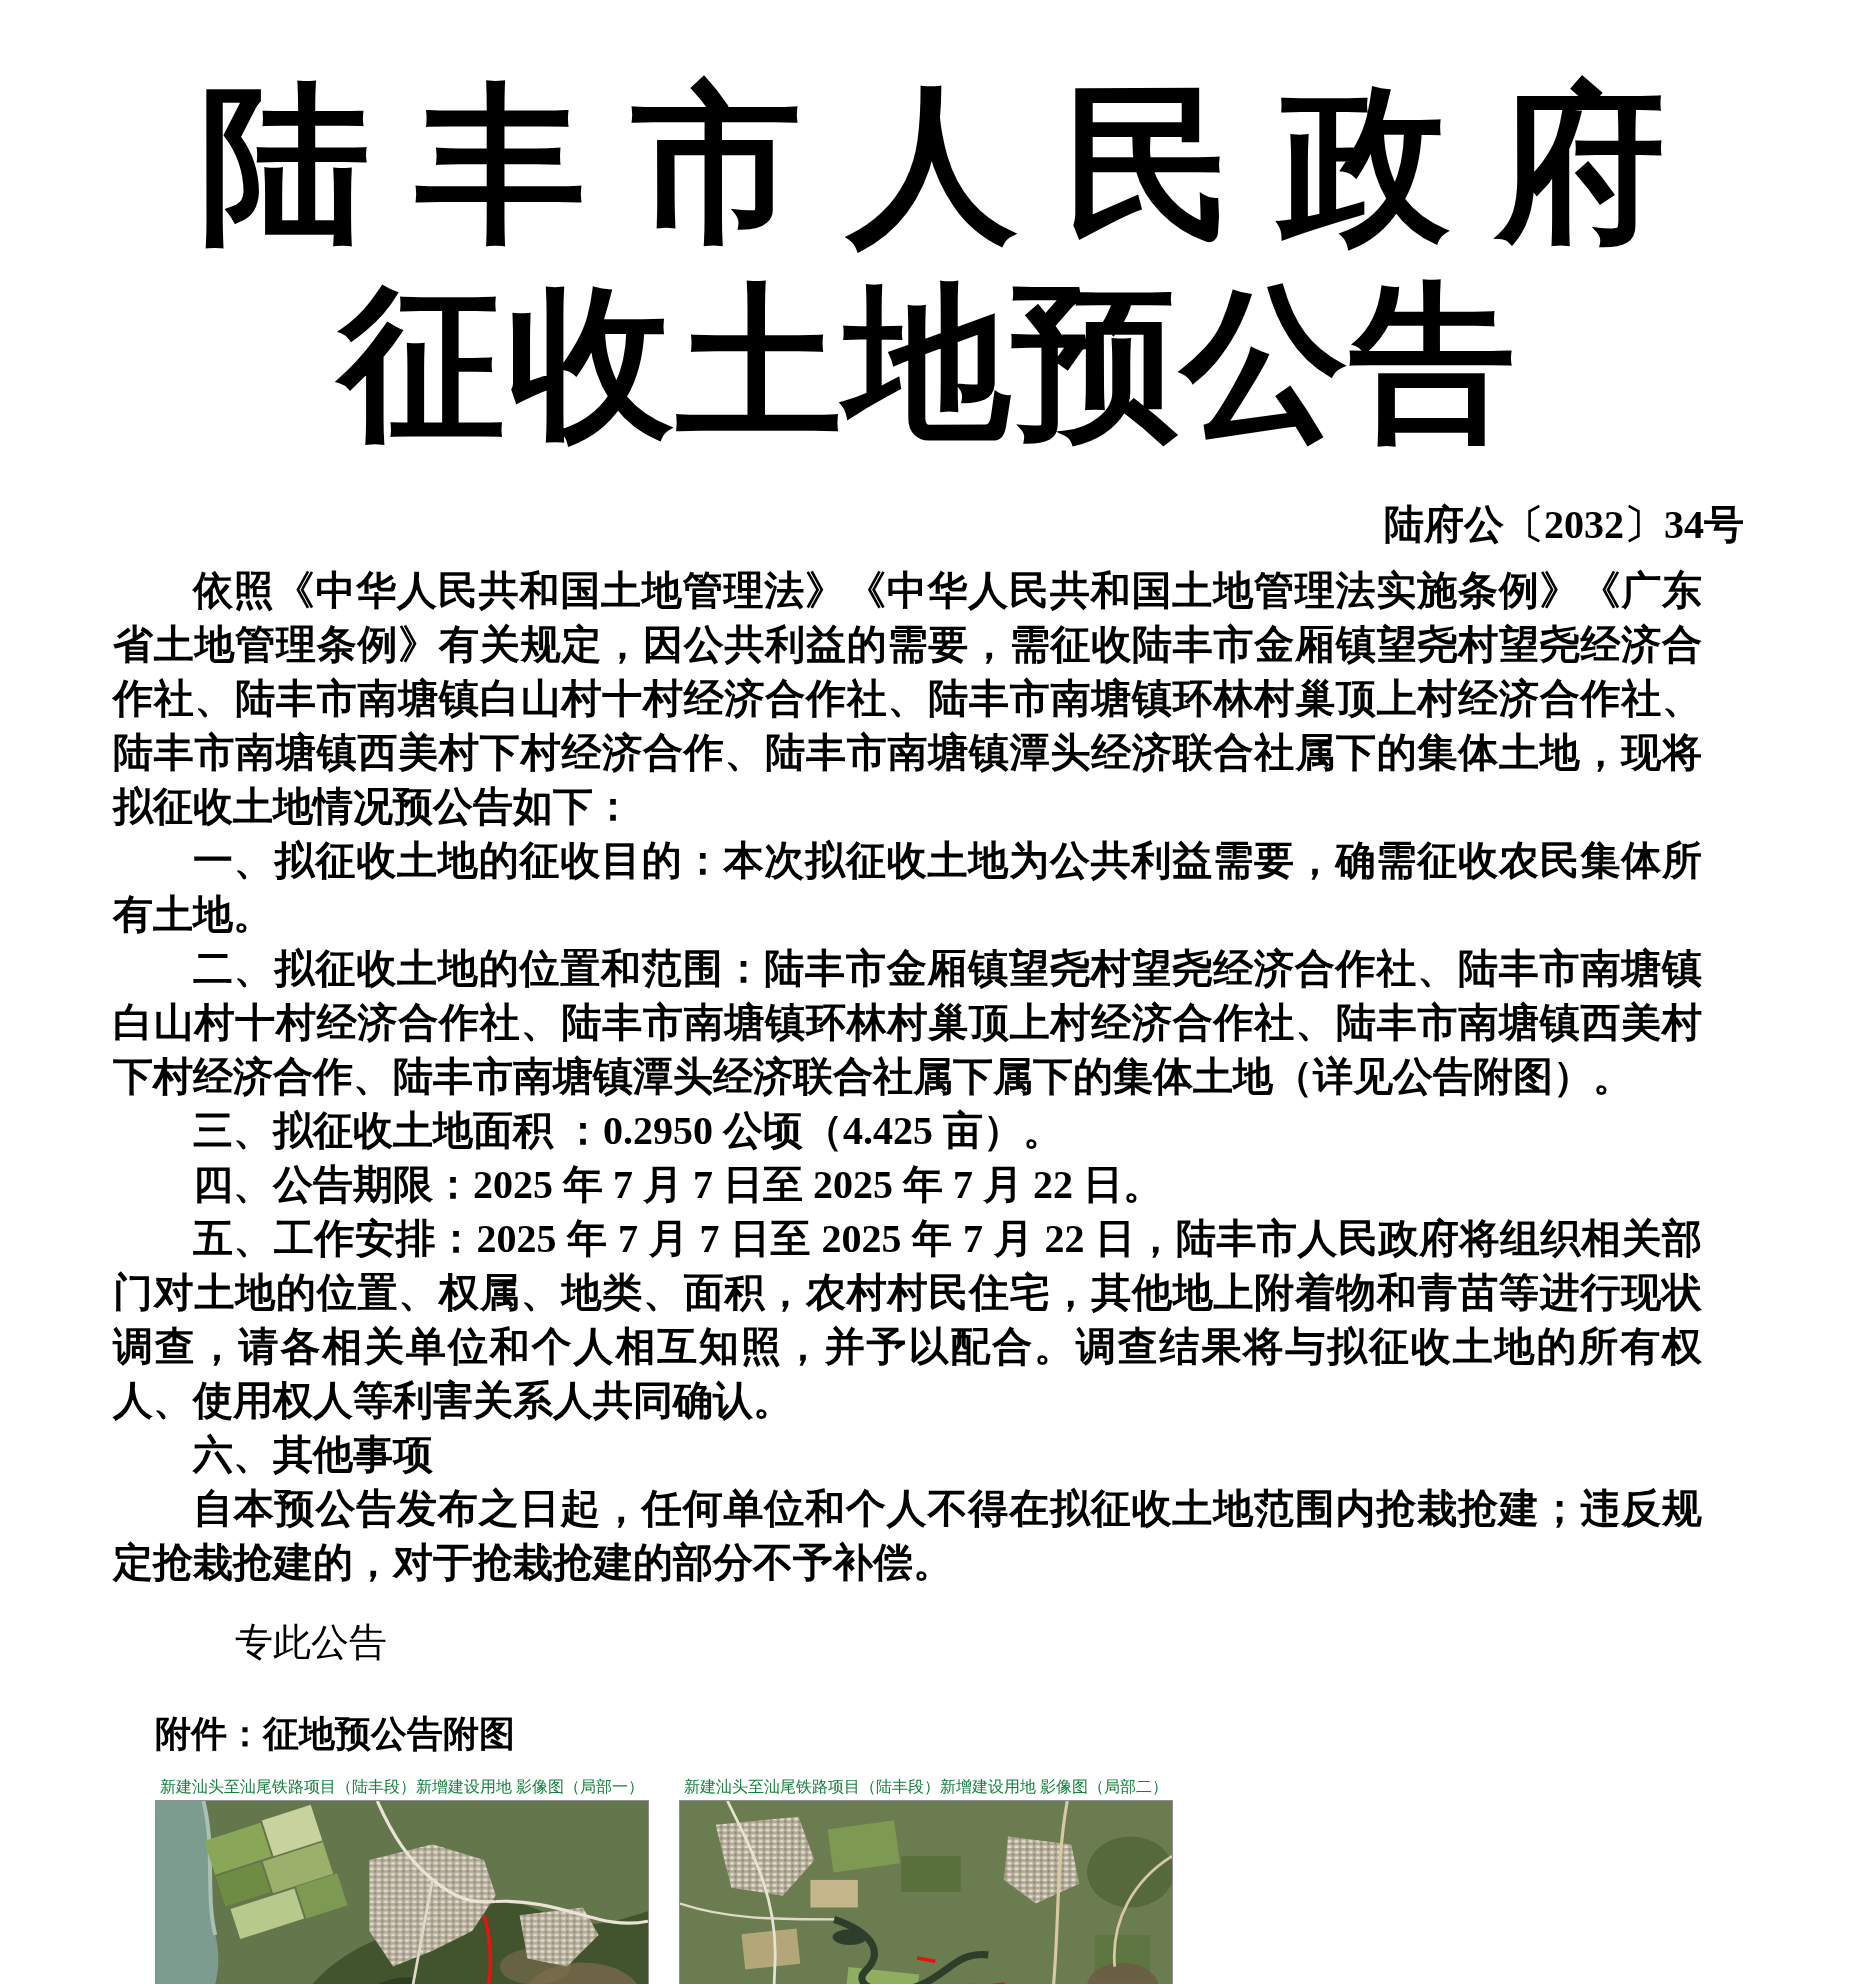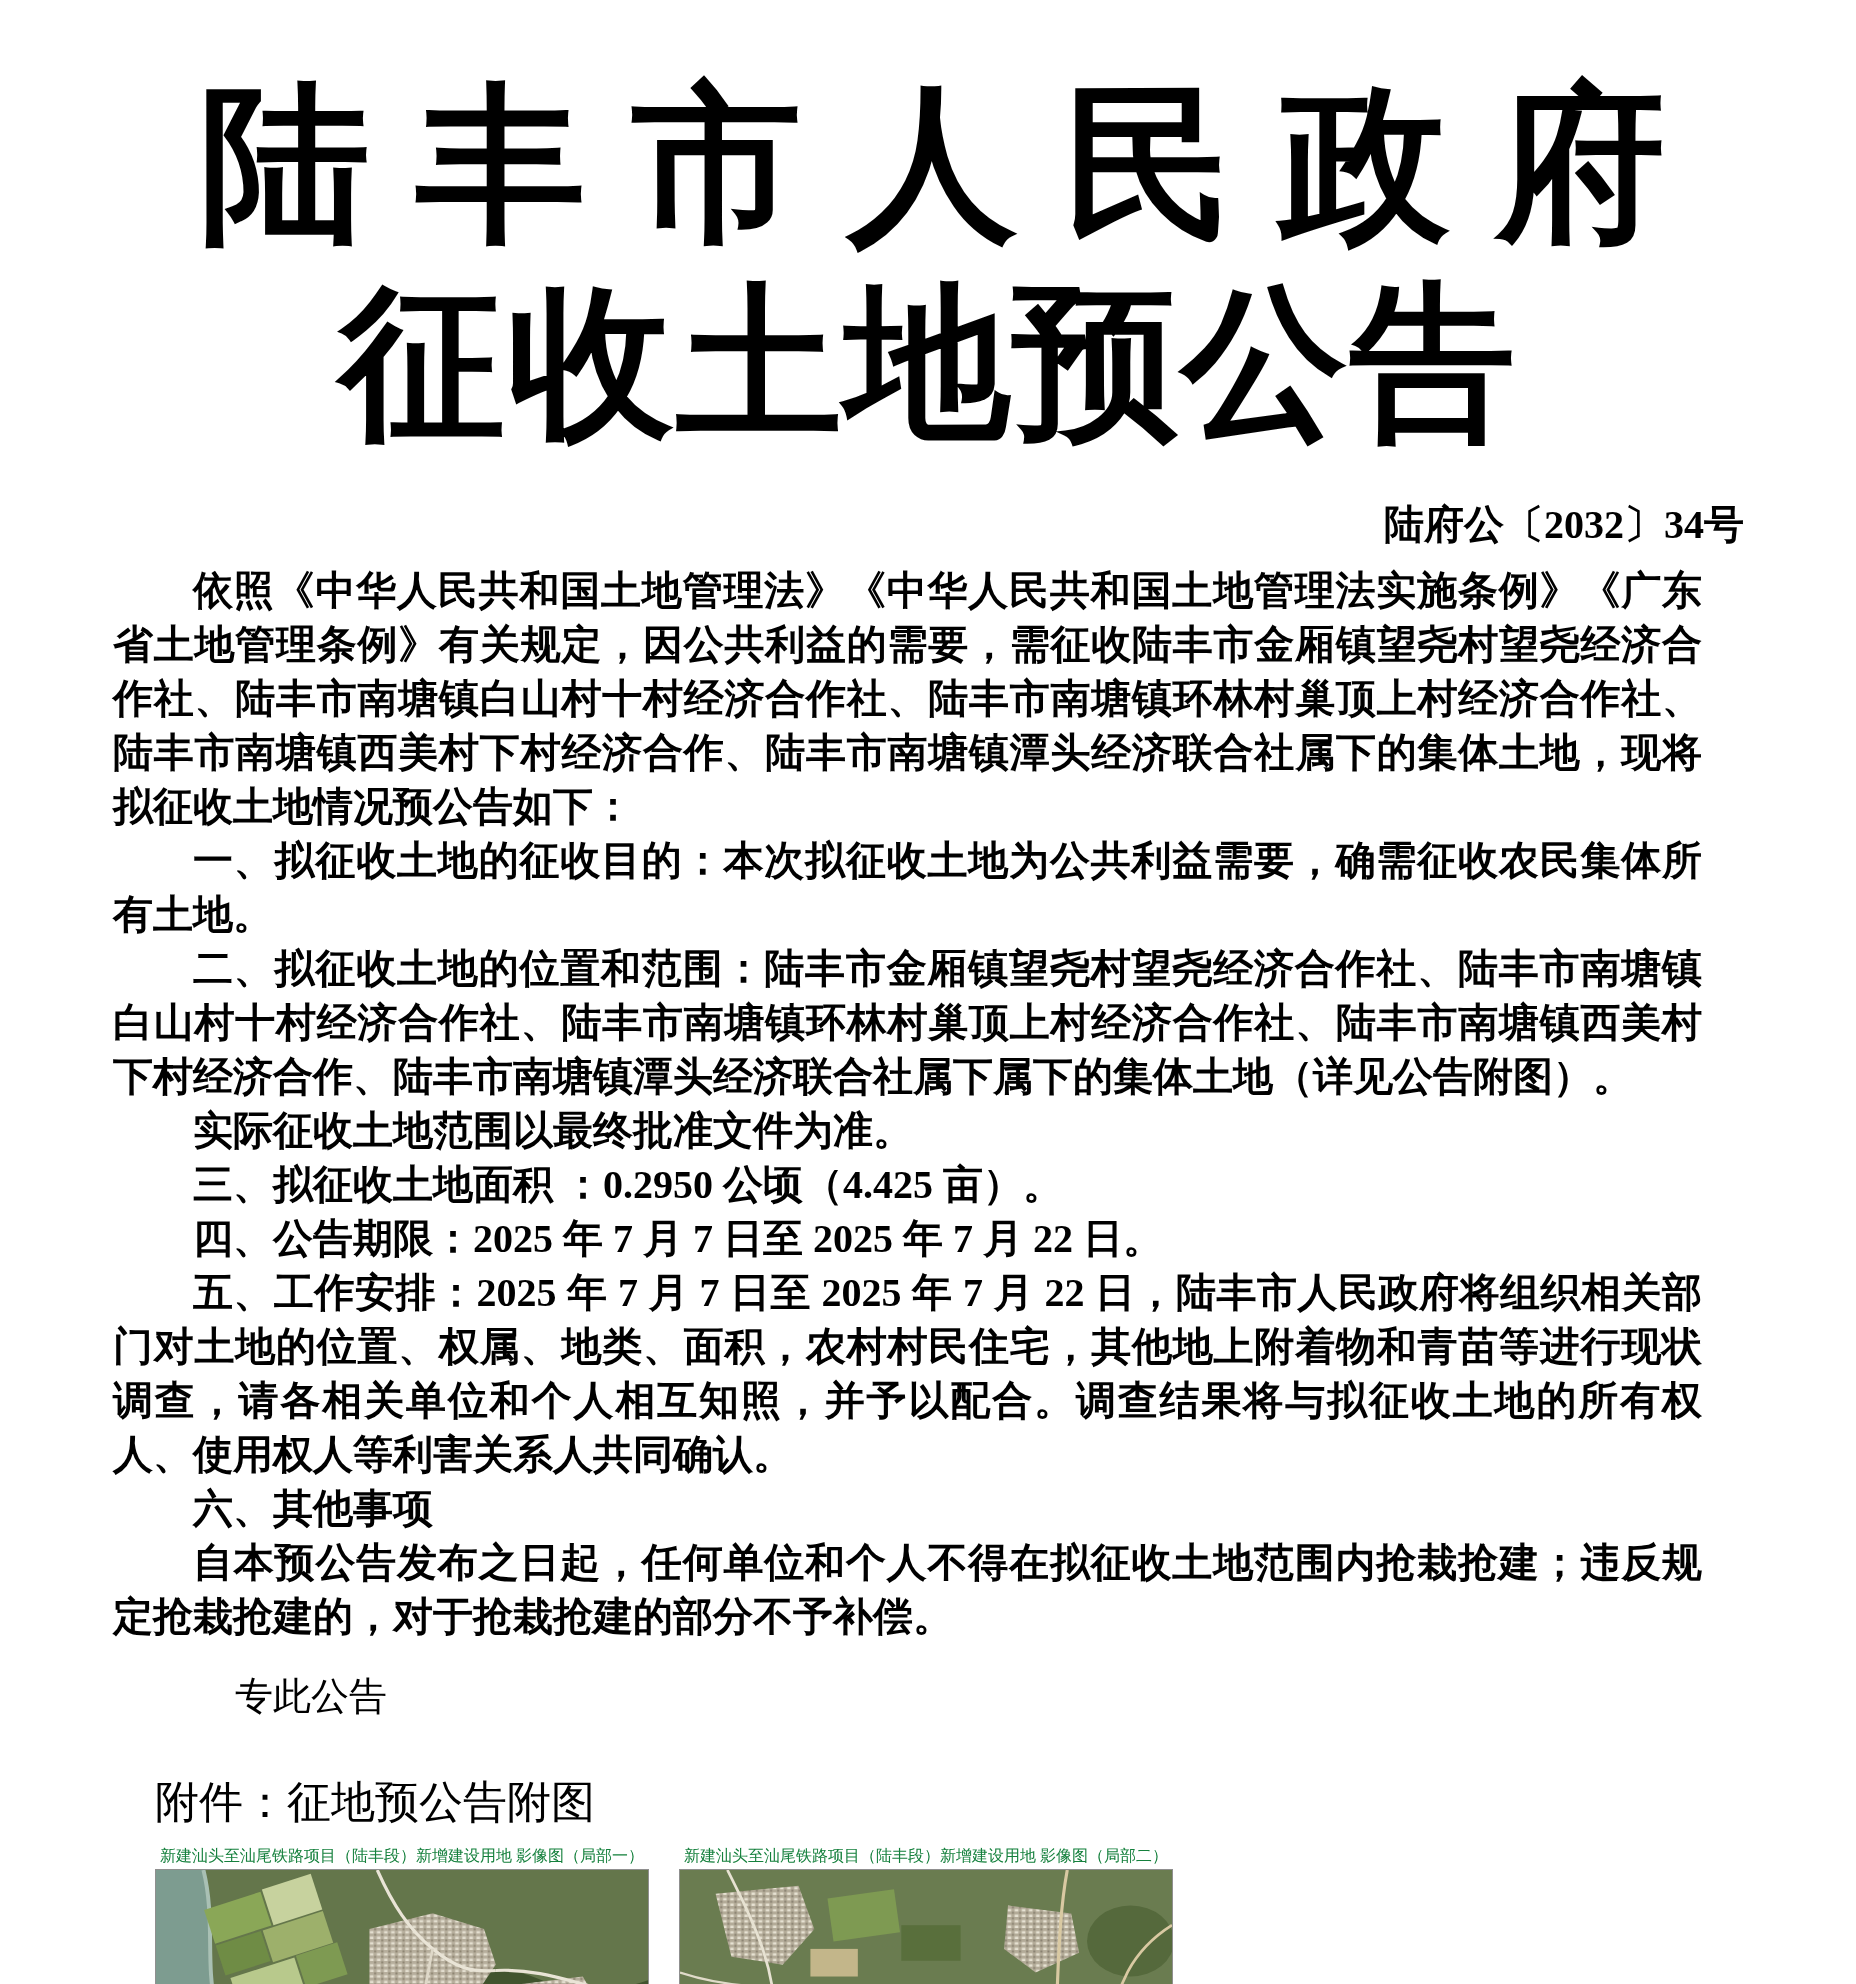--- a/index.html
+++ b/index.html
@@ -15,21 +15,21 @@
   .title .t2{display:block;font-size:166px;line-height:197px;letter-spacing:2.4px;padding-left:0;white-space:nowrap;}
 
   
   .doc-number{margin-top:34px;text-align:right;padding-right:113px;font-size:40px;font-weight:bold;line-height:56px;}
 
   
   .body-text{padding:11px 155px 0 113px;font-size:40px;line-height:54px;text-align:justify;font-weight:bold;}
   .body-text p{margin:0;text-indent:2em;}
 
   .closing{margin:24px 0 0 159px;text-indent:2em;font-size:38px;line-height:56px;font-weight:normal;}
-  .attachment{margin:52px 0 0 155px;font-size:44px;line-height:54px;font-weight:normal;}
+  .attachment{margin:37px 0 0 155px;font-size:36px;line-height:54px;font-weight:bold;}
 
   
   .maps{margin:15px 0 0 155px;width:1040px;display:grid;grid-template-columns:494px 494px;column-gap:30px;row-gap:10.3px;}
   .maps figure{margin:0;}
   .map-caption{font-size:16px;line-height:21.4px;height:21.4px;text-align:center;white-space:nowrap;color:#15803d;}
   .map-frame{margin-top:2.4px;border:0.8px solid #8f8f8f;box-sizing:border-box;background:#6a7c50;}
   .m1{height:333px}.m2{height:346px}
   .map-frame svg{display:block;width:100%;height:100%;}
 </style>
 </head>
@@ -41,21 +41,20 @@
     <span class="t1">陆丰市人民政府</span>
     <span class="t2">征收土地预公告</span>
   </h1>
 
   <div class="doc-number">陆府公〔2032〕34号</div>
 
   <main class="body-text">
     <p>依照《中华人民共和国土地管理法》《中华人民共和国土地管理法实施条例》《广东省土地管理条例》有关规定，因公共利益的需要，需征收陆丰市金厢镇望尧村望尧经济合作社、陆丰市南塘镇白山村十村经济合作社、陆丰市南塘镇环林村巢顶上村经济合作社、陆丰市南塘镇西美村下村经济合作、陆丰市南塘镇潭头经济联合社属下的集体土地，现将拟征收土地情况预公告如下：</p>
     <p>一、拟征收土地的征收目的：本次拟征收土地为公共利益需要，确需征收农民集体所有土地。</p>
     <p>二、拟征收土地的位置和范围：陆丰市金厢镇望尧村望尧经济合作社、陆丰市南塘镇白山村十村经济合作社、陆丰市南塘镇环林村巢顶上村经济合作社、陆丰市南塘镇西美村下村经济合作、陆丰市南塘镇潭头经济联合社属下属下的集体土地（详见公告附图）。</p>
-    <p>实际征收土地范围以最终批准文件为准。</p>
     <p>三、拟征收土地面积 ：0.2950 公顷（4.425 亩）。</p>
     <p>四、公告期限：2025 年 7 月 7 日至 2025 年 7 月 22 日。</p>
     <p>五、工作安排：2025 年 7 月 7 日至 2025 年 7 月 22 日，陆丰市人民政府将组织相关部门对土地的位置、权属、地类、面积，农村村民住宅，其他地上附着物和青苗等进行现状调查，请各相关单位和个人相互知照，并予以配合。调查结果将与拟征收土地的所有权人、使用权人等利害关系人共同确认。</p>
     <p>六、其他事项</p>
     <p>自本预公告发布之日起，任何单位和个人不得在拟征收土地范围内抢栽抢建；违反规定抢栽抢建的，对于抢栽抢建的部分不予补偿。</p>
   </main>
 
   <p class="closing">专此公告</p>
   <p class="attachment">附件：征地预公告附图</p>
 

